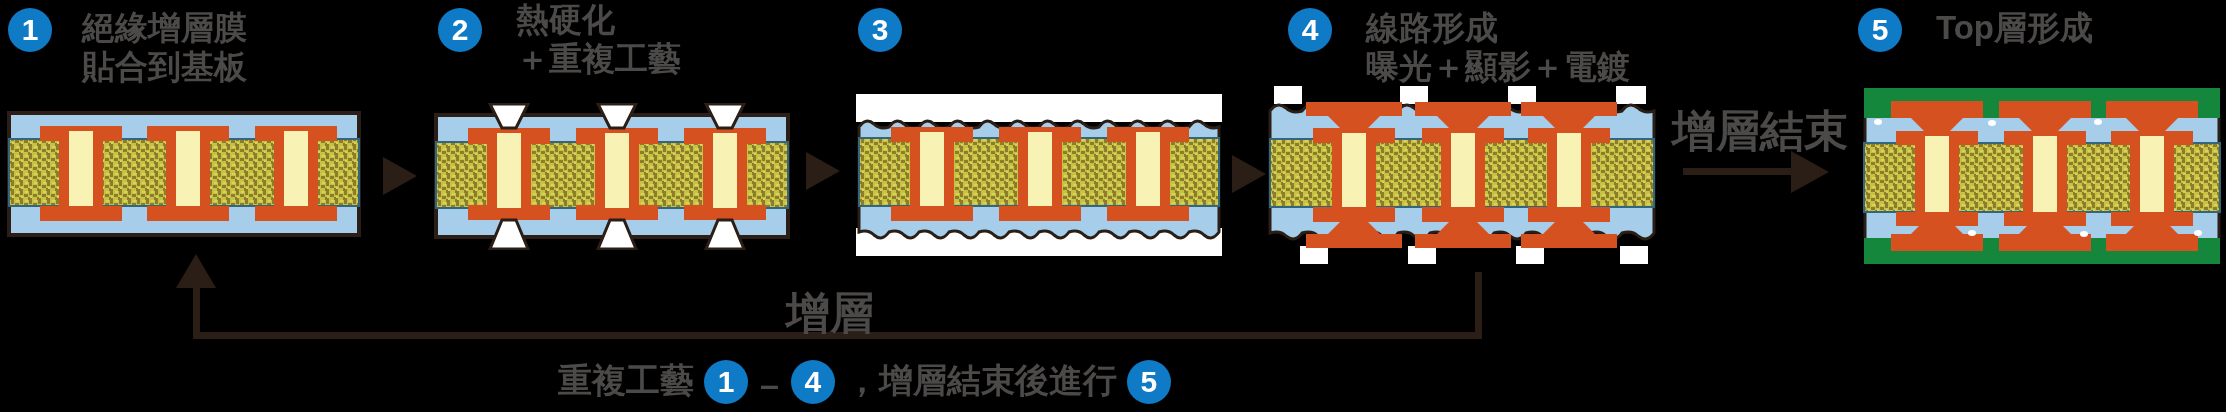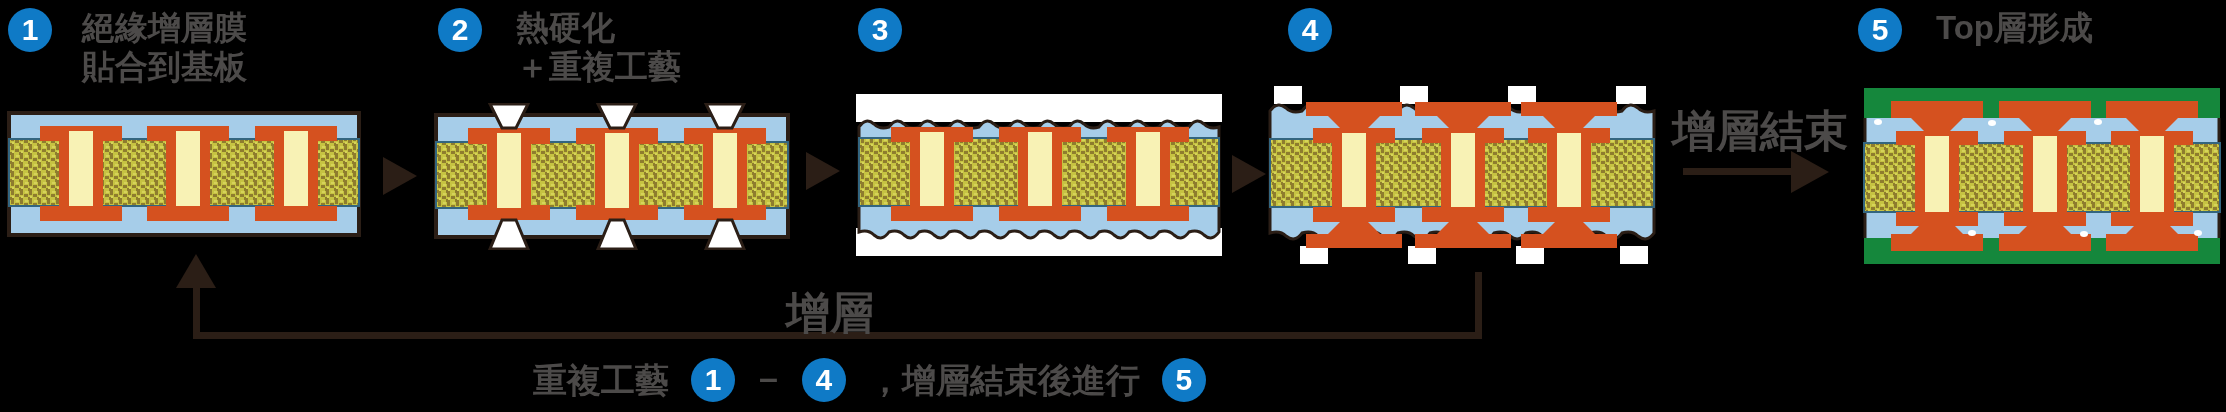--- a/index.html
+++ b/index.html
@@ -17,46 +17,50 @@
   .board{position:absolute;}
   .board svg{display:block;}
   .tri-right{position:absolute;width:0;height:0;border-top:19px solid transparent;
     border-bottom:19px solid transparent;border-left:34px solid var(--outline_dark);}
   .shaft{position:absolute;background:var(--outline_dark);}
   .head-right{position:absolute;width:0;height:0;border-top:21px solid transparent;
     border-bottom:21px solid transparent;border-left:38px solid var(--outline_dark);}
   .head-up{position:absolute;width:0;height:0;border-left:20px solid transparent;
     border-right:20px solid transparent;border-bottom:34px solid var(--outline_dark);}
   .flow-label{position:absolute;color:var(--text_gray);font-weight:700;font-size:44px;white-space:nowrap;}
-  #caption{position:absolute;left:533px;top:358px;display:flex;align-items:flex-start;color:var(--text_gray);
-    font-weight:700;font-size:34px;white-space:nowrap;gap:12px;}
+  #caption{position:absolute;left:558px;top:358px;display:flex;align-items:flex-end;color:var(--text_gray);
+    font-weight:700;font-size:34px;white-space:nowrap;}
   .cap-badge{width:44px;height:44px;border-radius:50%;background:var(--badge_blue);color:#fff;
     font-weight:700;font-size:30px;display:flex;align-items:center;justify-content:center;margin:0 10px;flex:none;}
   .cap-dash{margin:0 2px;}
 </style>
 </head>
 <body>
 
 <div id="stage">
 
   <div class="badge" style="left:8px;top:8px">1</div>
   <div class="title" style="left:58px;top:8px">
     <div>絕緣增層膜</div>
     <div>貼合到基板</div>
   </div>
 
   <div class="badge" style="left:438px;top:8px">2</div>
-  <div class="title" style="left:492px;top:8px">
+  <div class="title" style="left:492px;top:0">
     <div>熱硬化</div>
     <div>＋重複工藝</div>
   </div>
 
   <div class="badge" style="left:858px;top:8px">3</div>
 
   <div class="badge" style="left:1288px;top:8px">4</div>
+  <div class="title" style="left:1342px;top:8px">
+    <div>線路形成</div>
+    <div>曝光＋顯影＋電鍍</div>
+  </div>
 
   <div class="badge" style="left:1858px;top:8px">5</div>
   <div class="title" style="left:1912px;top:8px">
     <div>Top層形成</div>
   </div>
 
   <div class="board" style="left:6px;top:110px">
     <svg width="356" height="128" viewBox="0 0 356 128">
       <defs>
           <pattern id="p1" patternUnits="userSpaceOnUse" width="9" height="9">

